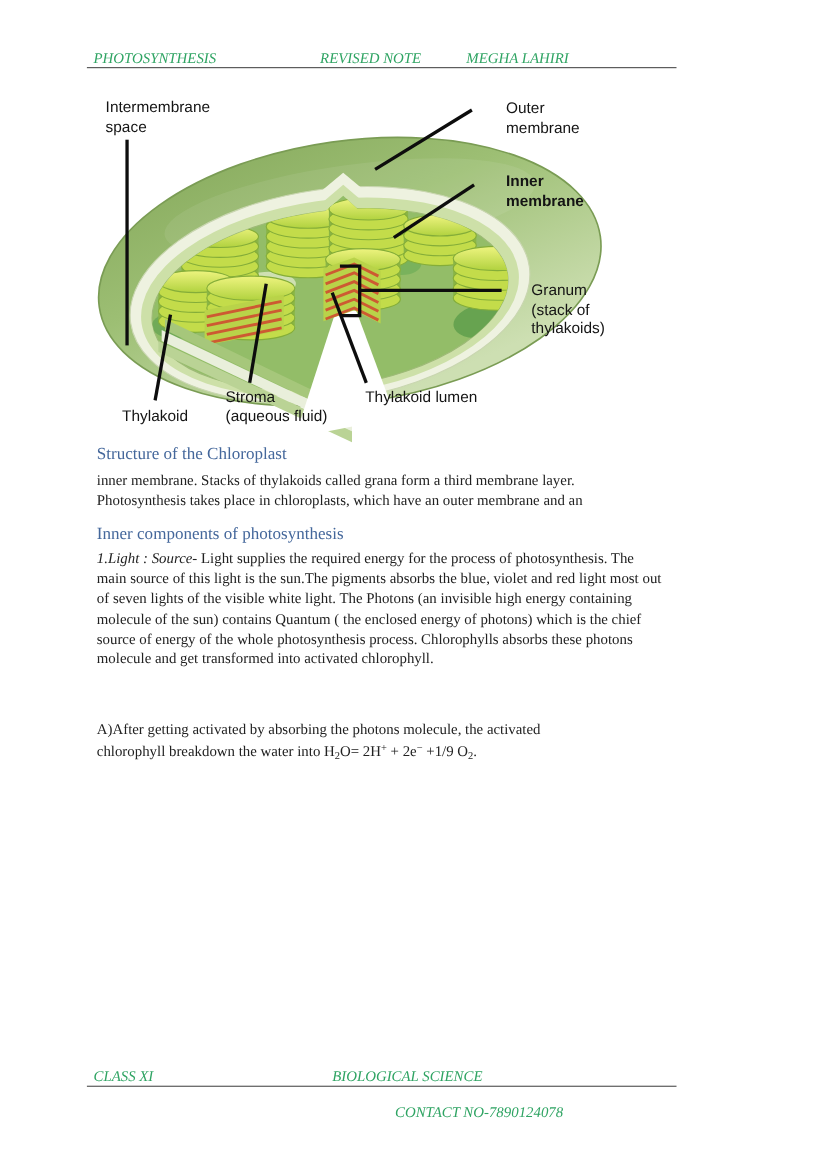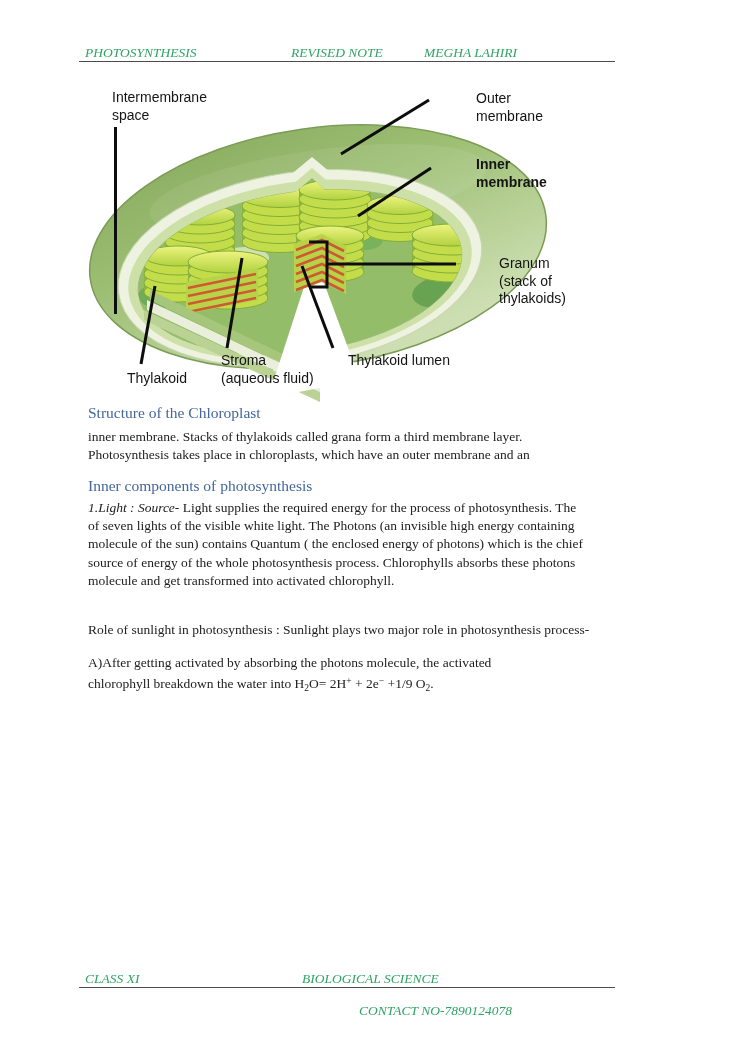--- a/index.html
+++ b/index.html
@@ -6,21 +6,21 @@
   .page{position:relative;width:615px;height:1052px;background:#ffffff;overflow:hidden;
         font-family:"Liberation Serif",serif;color:#212121;}
 
   
   .hf{position:absolute;font-style:italic;font-size:13.5px;color:#2fa463;white-space:nowrap;}
   .rule{position:absolute;left:79px;width:589px;border-top:1.6px solid #4c4c4c;height:0;}
 
   
   .diagram-svg{position:absolute;left:0;top:0;}
   .dlabel{position:absolute;font-family:"Liberation Sans",sans-serif;font-size:14px;
-          line-height:17.5px;color:#141414;white-space:pre-line;margin-left:16px;}
+          line-height:17.5px;color:#141414;white-space:pre-line;}
 
   
   .heading{position:absolute;left:88px;font-size:15.5px;color:#44679b;white-space:nowrap;}
   .para{position:absolute;left:88px;font-size:13.5px;line-height:18.2px;color:#212121;}
   .line{white-space:nowrap;}
   .ital{font-style:italic;}
   sub.f,sup.f{font-size:9.5px;}
   sup.f{vertical-align:4px;}
   sub.f{vertical-align:-3px;}
 
@@ -204,29 +204,27 @@
 
   <div class="heading" style="top:404px;">Structure of the Chloroplast</div>
   <div class="para" style="top:428px;">
     <div class="line">inner membrane. Stacks of thylakoids called grana form a third membrane layer.</div>
     <div class="line">Photosynthesis takes place in chloroplasts, which have an outer membrane and an</div>
   </div>
 
   <div class="heading" style="top:477px;">Inner components of photosynthesis</div>
   <div class="para" style="top:499px;">
     <div class="line"><span class="ital">1.Light : Source- </span><span>Light supplies the required energy for the process of photosynthesis. The</span></div>
+    <div class="line">main source of this light is the sun.The pigments absorbs the blue, violet and red light most out</div>
     <div class="line">of seven lights of the visible white light. The Photons (an invisible high energy containing</div>
     <div class="line">molecule of the sun) contains Quantum ( the enclosed energy of photons) which is the chief</div>
     <div class="line">source of energy of the whole photosynthesis process. Chlorophylls absorbs these photons</div>
     <div class="line">molecule and get transformed into activated chlorophyll.</div>
   </div>
 
-  <div class="para" style="top:621px;">
-    <div class="line">Role of sunlight in photosynthesis : Sunlight plays two major role in photosynthesis process-</div>
-  </div>
 
   <div class="para" style="top:653px;line-height:19px;">
     <div class="line">A)After getting activated by absorbing the photons molecule, the activated</div>
     <div class="line"><span>chlorophyll breakdown the water into H</span><sub class="f">2</sub><span>O= 2H</span><sup class="f">+</sup><span> + 2e</span><sup class="f">−</sup><span> +1/9 O</span><sub class="f">2</sub><span>.</span></div>
   </div>
 
   <span class="hf" style="left:85px;top:971px;">CLASS XI</span>
   <span class="hf" style="left:302px;top:971px;">BIOLOGICAL SCIENCE</span>
   <span class="hf" style="right:103px;top:1003px;">CONTACT NO-7890124078</span>
   <div class="rule" style="top:987px;"></div>

